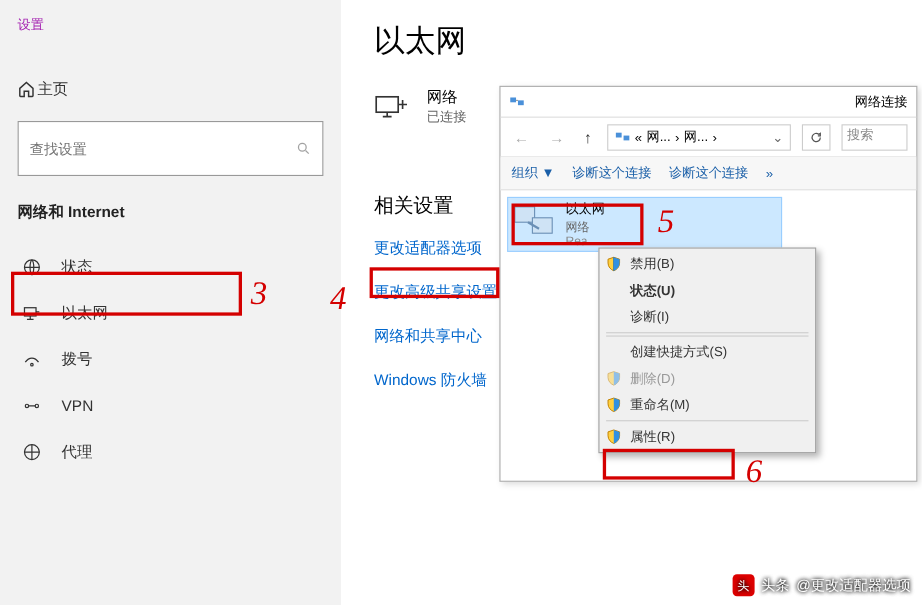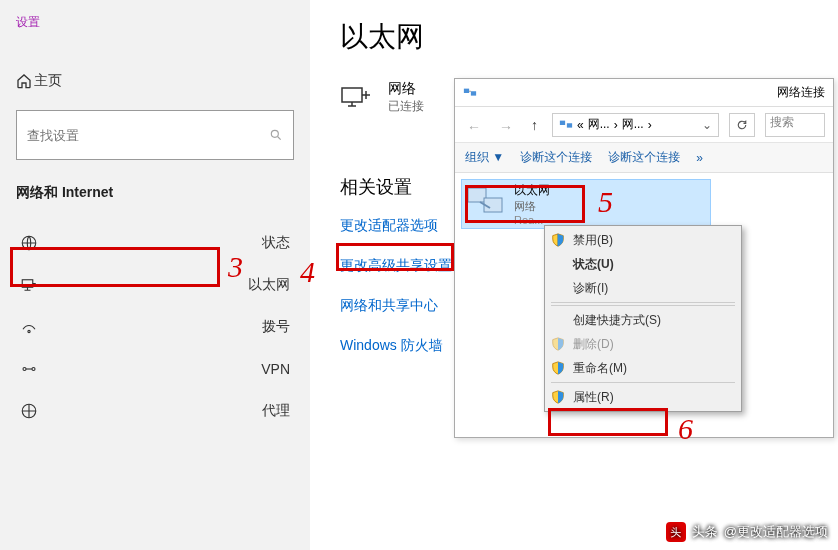--- a/index.html
+++ b/index.html
@@ -7,21 +7,21 @@
 
 .settings-win { width: 838px; height: 550px; position: relative; }
 .left-panel { width: 310px; height: 100%; background: #f2f2f2; padding: 14px 16px; float: left; }
 .left-title { font-size: 12px; color: #a21caf; margin-bottom: 41px; }
 .home-row { display: flex; align-items: center; gap: 2px; font-size: 14px; color: #333; margin-bottom: 20px; cursor: pointer; }
 .home-row svg { width: 16px; height: 16px; }
 .search-box { width: 278px; height: 50px; border: 1px solid #999; background: #fff; display: flex; align-items: center; padding: 0 10px; margin-bottom: 24px; }
 .search-box input { border: none; outline: none; flex: 1; font-size: 13px; color: #666; background: transparent; }
 .search-box svg { width: 14px; height: 14px; opacity: .6; }
 .category-title { font-size: 14px; font-weight: 600; color: #222; margin-bottom: 20px; }
-.nav-item { display: flex; align-items: center; gap: 18px; height: 42px; padding: 0 4px; font-size: 14px; color: #333; cursor: pointer; justify-content: space-between; }
+.nav-item { display: flex; align-items: center; gap: 18px; height: 42px; padding: 0 4px; font-size: 14px; color: #333; cursor: pointer; }
 .nav-item svg { width: 18px; height: 18px; }
 
 .main-panel { margin-left: 310px; padding: 18px 0 0 30px; }
 .main-h1 { font-size: 28px; font-weight: 400; margin-bottom: 24px; }
 .net-row { display: flex; align-items: center; gap: 16px; margin-bottom: 60px; }
 .net-row svg { width: 32px; height: 24px; }
 .net-row .t1 { font-size: 14px; }
 .net-row .t2 { font-size: 12px; color: #666; }
 .rel-h2 { font-size: 18px; font-weight: 400; margin-bottom: 18px; }
 .rel-link { display: block; color: #0066cc; font-size: 14px; margin-bottom: 22px; cursor: pointer; }

